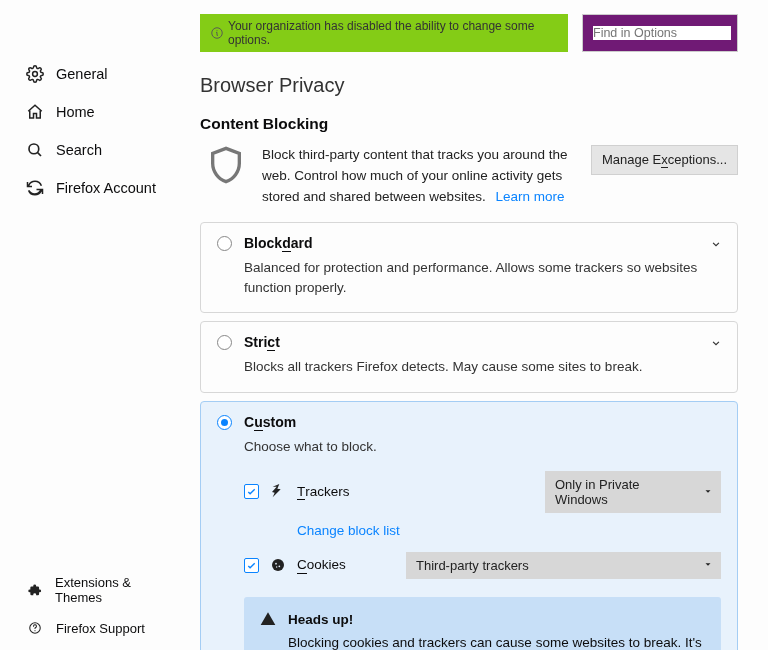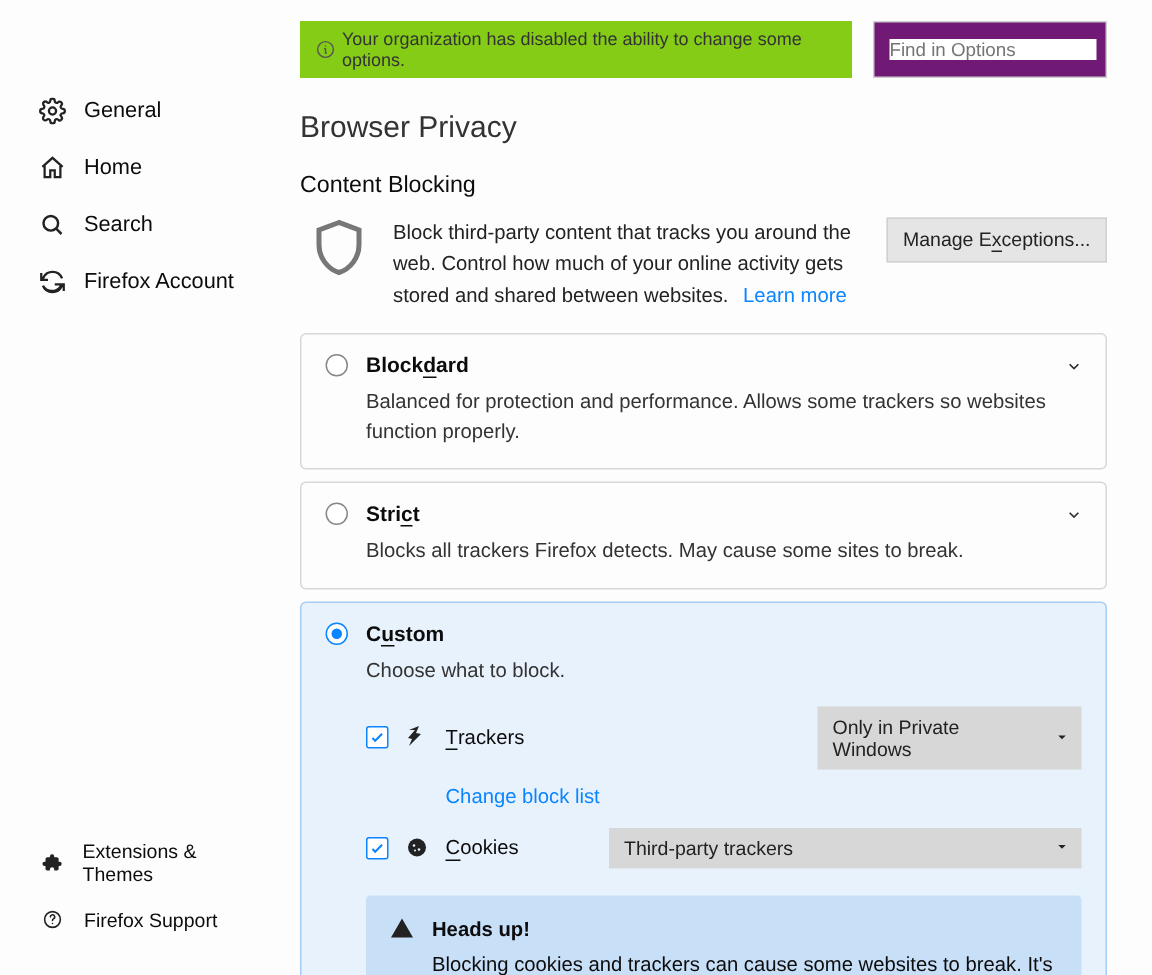--- a/index.html
+++ b/index.html
@@ -25,21 +25,21 @@
     padding: 8px 10px 8px 18px;
     cursor: pointer;
     color: #0c0c0d;
     font-size: 14.5px;
   }
   .nav-item.selected { color: #0a84ff; }
   .nav-item .icon { width: 22px; height: 22px; display: inline-flex; align-items: center; justify-content: center; margin-right: 10px; }
   .nav-item .icon svg { width: 18px; height: 18px; }
   .sidebar-bottom {
     position: absolute;
-    bottom: 20px;
+    bottom: 5px;
     left: 6px;
     width: 180px;
   }
   .sidebar-bottom .nav-item { font-size: 13px; padding: 6px 10px 6px 18px; }
   .sidebar-bottom .nav-item .icon svg { width: 14px; height: 14px; }
   
   .main {
     flex: 1;
     padding: 14px 30px 20px 20px;
     width: 568px;
@@ -71,21 +71,21 @@
     border: none; outline: none; width: 100%; font-size: 12.5px; color: #333;
   }
   h1 {
     font-size: 20px;
     font-weight: 400;
     color: #333;
     margin-bottom: 18px;
   }
   h2 {
     font-size: 15.5px;
-    font-weight: 400;
+    font-weight: 700;
     margin-bottom: 12px;
   }
   .cb-intro { display: flex; align-items: flex-start; margin-bottom: 14px; }
   .shield-icon { width: 40px; height: 40px; margin-left: 6px; margin-right: 16px; flex-shrink: 0; }
   .cb-intro .text { flex: 1; line-height: 1.55; color: #222; font-size: 13.5px; padding-right: 10px;}
   .cb-intro .text a { color: #0a84ff; text-decoration: none; margin-left: 6px;}
   .manage-btn {
     background: #e5e5e5;
     border: 1px solid #d0d0d0;
     padding: 5px 10px;

